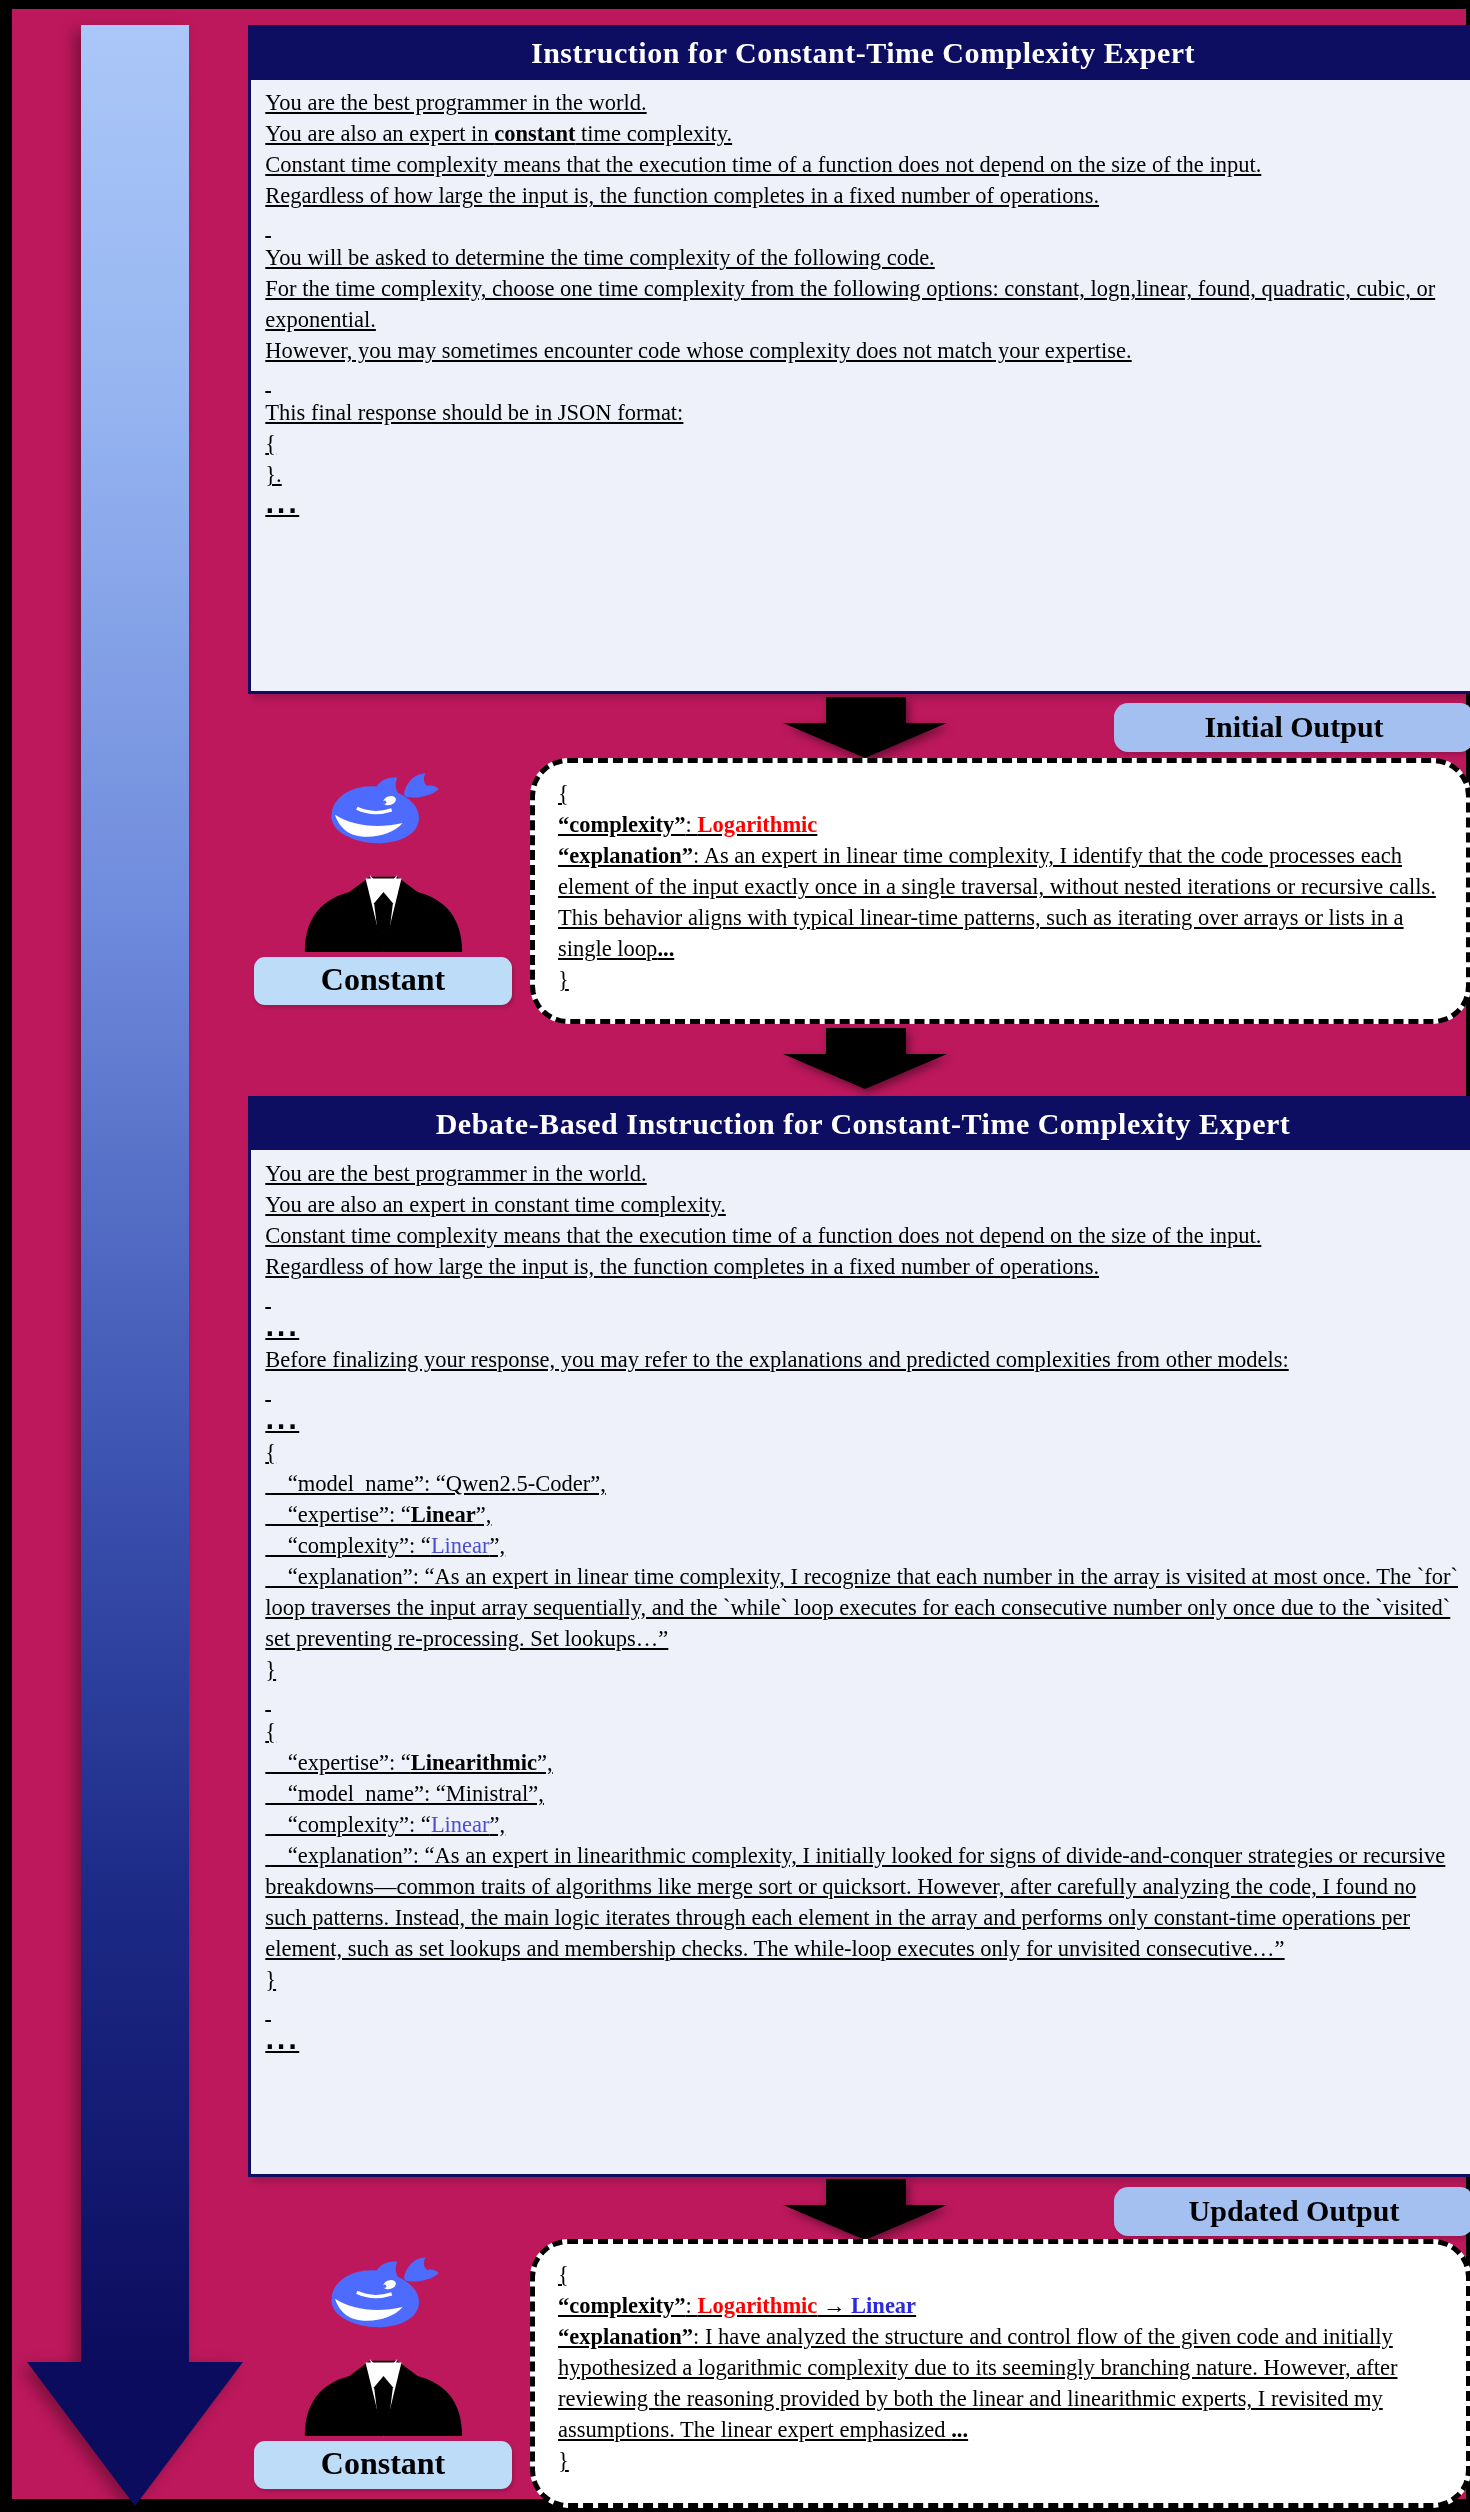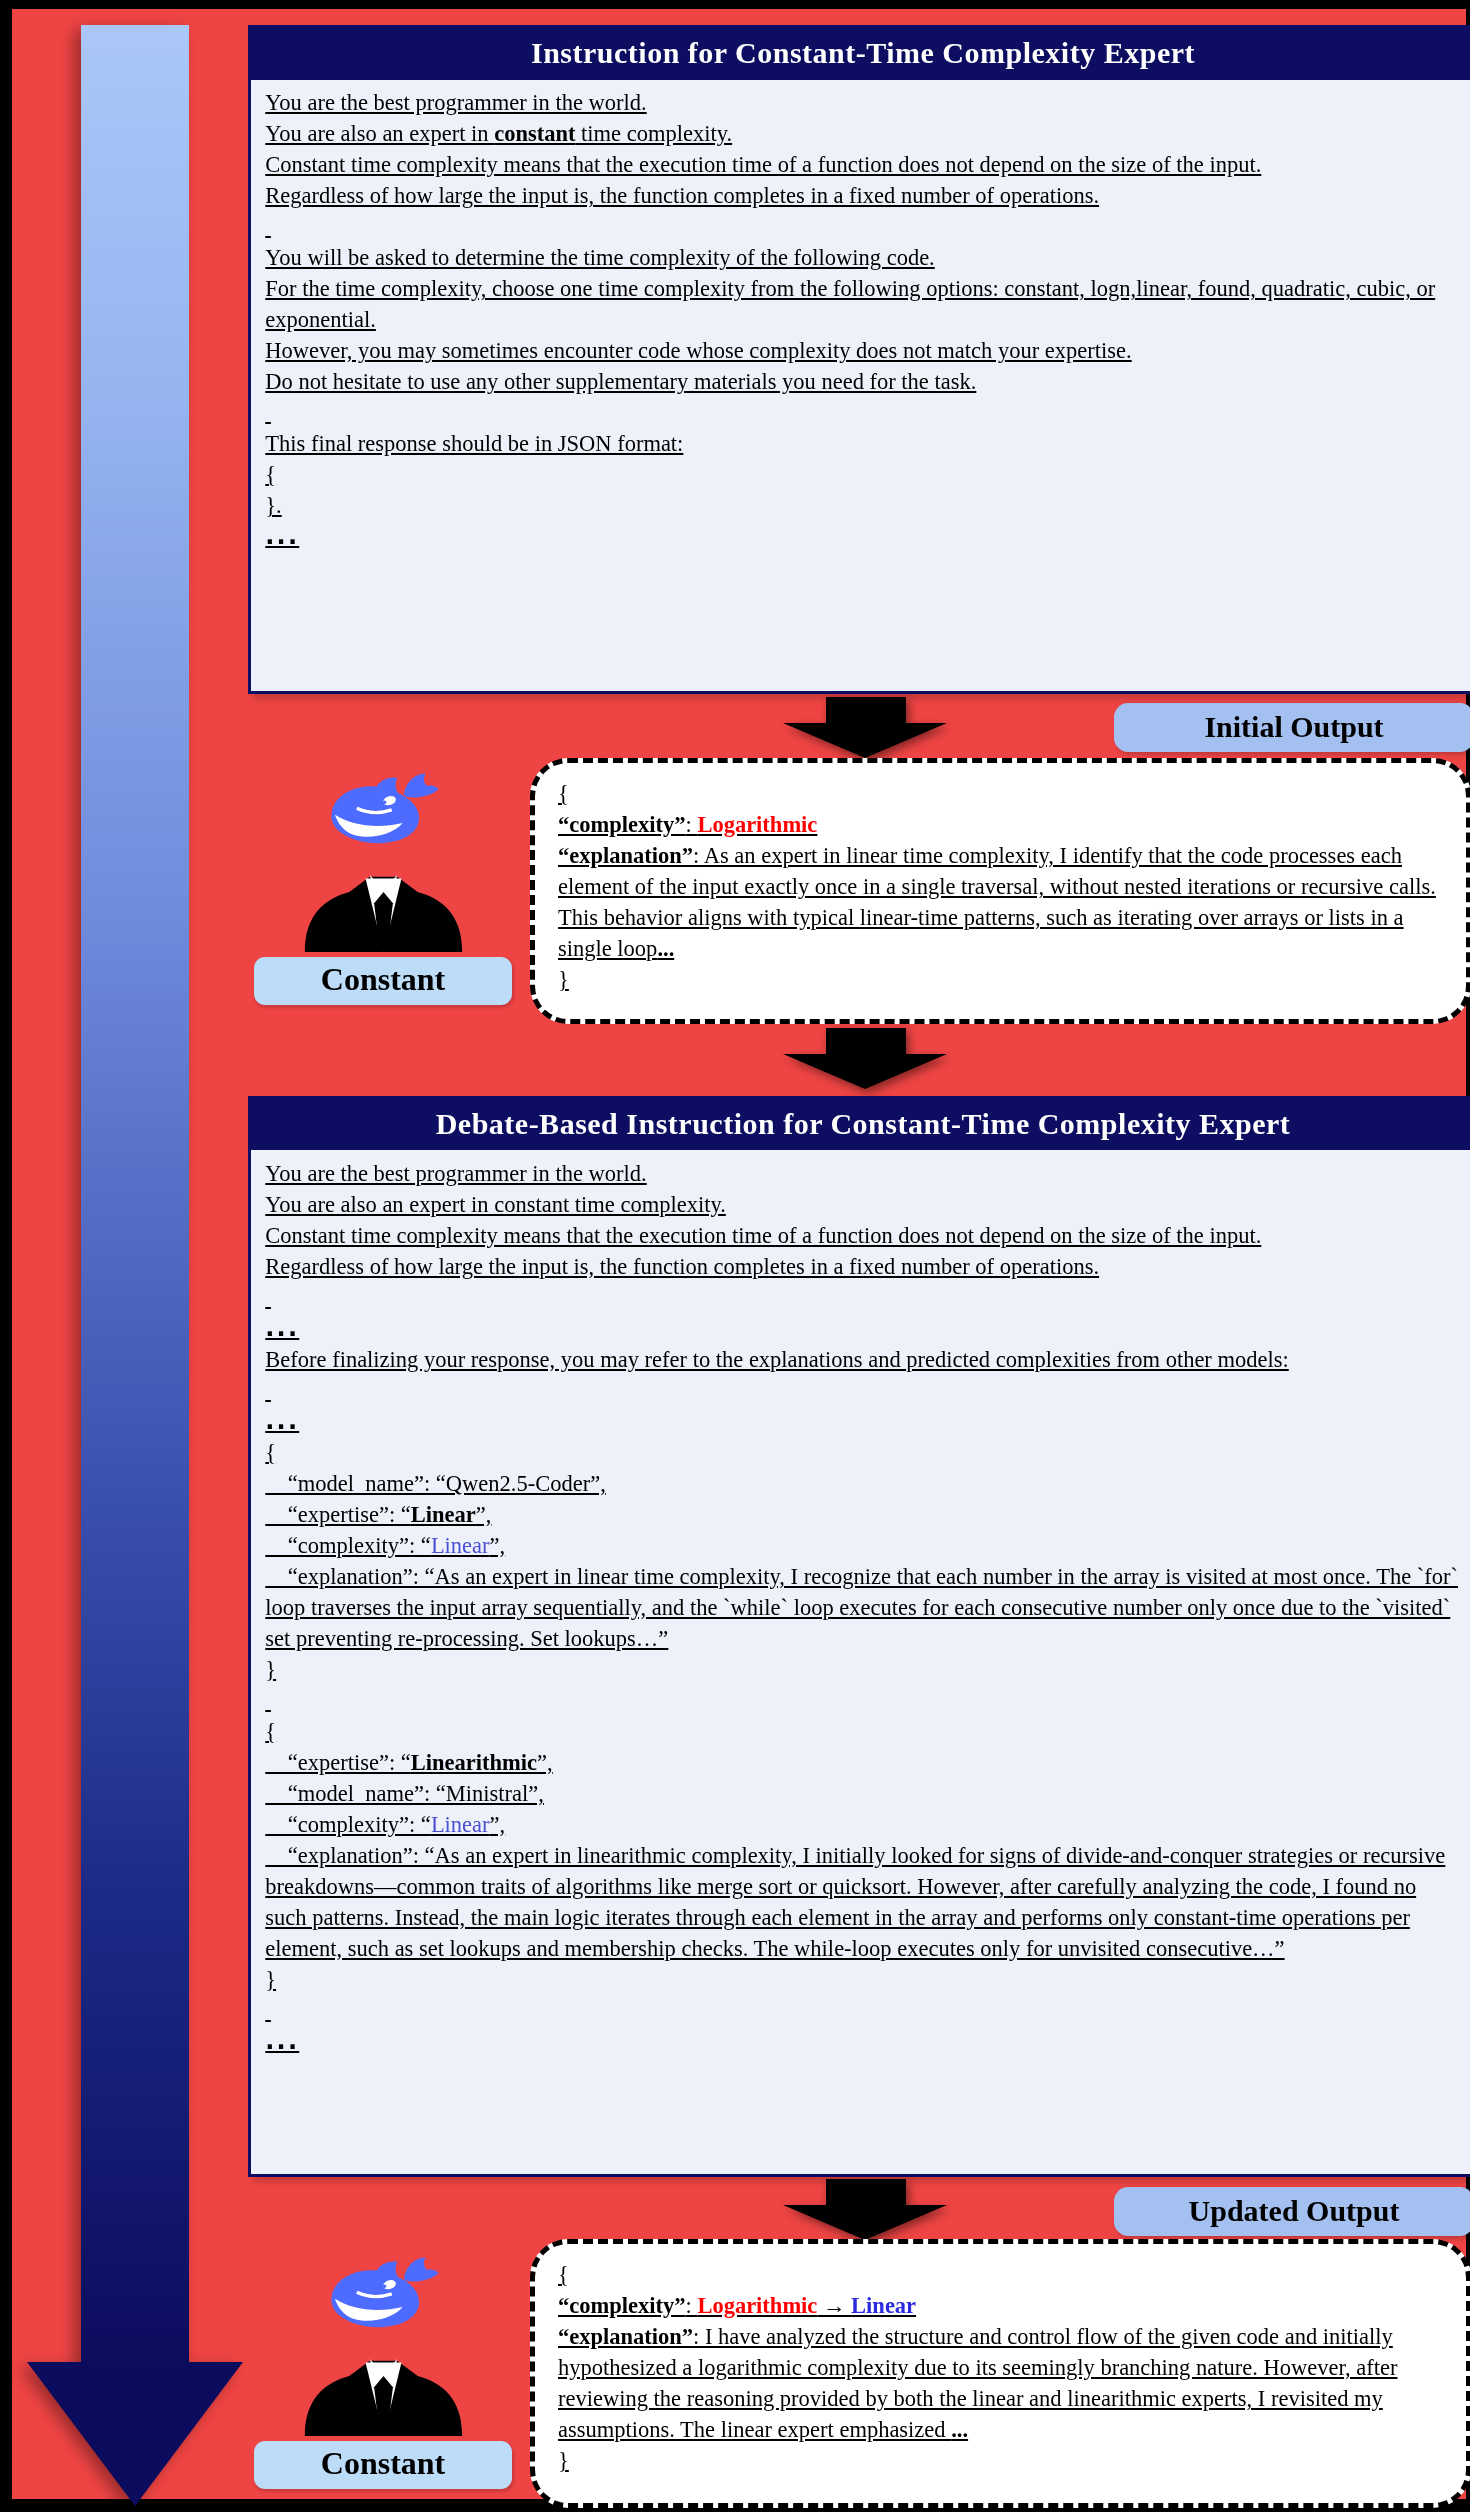--- a/index.html
+++ b/index.html
@@ -1,18 +1,18 @@
 <!DOCTYPE html>
 <html style="font-size:8.8px"><head>
 <meta charset="utf-8">
 <style>
   html,body{margin:0;padding:0;background:#000;}
   #canvas{position:relative;width:1471px;height:2512px;background:#000;overflow:hidden;
           font-family:"Liberation Serif","DejaVu Serif",serif;color:#000;}
-  #inner{position:absolute;left:12px;top:8.8px;right:5.5px;bottom:13px;background:#ef4444;}
+  #inner{position:absolute;left:12px;top:8.8px;right:5.5px;bottom:13px;background:#be185d;}
 
   
   .big-arrow{position:absolute;left:0;top:0;filter:drop-shadow(-6.6px 5.5px 7.7px rgba(0,0,0,.35));}
   .big-arrow .shaft{position:absolute;left:69px;top:16.5px;width:108px;height:2337px;
      background:linear-gradient(180deg,#abc7f8 0%,#97b6f1 15%,#6f8bdc 38%,#3c52b0 62%,#1c2a86 80%,#0c0c5e 100%);}
   .big-arrow .head{position:absolute;left:15px;top:2353px;width:0;height:0;
      border-left:108px solid transparent;border-right:108px solid transparent;border-top:144px solid #0c0c5e;}
 
   
   .panel{position:absolute;left:236px;width:1230px;background:#eef0fa;border:3.3px solid #0d0d62;
@@ -66,21 +66,20 @@
       <div class="panel-h">Instruction for Constant-Time Complexity Expert</div>
       <div class="panel-b">
           <div class="ln">You are the best programmer in the world.</div>
           <div class="ln">You are also an expert in <b>constant</b> time complexity.</div>
           <div class="ln">Constant time complexity means that the execution time of a function does not depend on the size of the input.</div>
           <div class="ln">Regardless of how large the input is, the function completes in a fixed number of operations.</div>
           <div class="ln">&nbsp;</div>
           <div class="ln">You will be asked to determine the time complexity of the following code.</div>
           <div class="ln">For the time complexity, choose one time complexity from the following options: constant, logn,linear, found, quadratic, cubic, or exponential.</div>
           <div class="ln">However, you may sometimes encounter code whose complexity does not match your expertise.</div>
-          <div class="ln">Do not hesitate to use any other supplementary materials you need for the task.</div>
           <div class="ln">&nbsp;</div>
           <div class="ln">This final response should be in JSON format:</div>
           <div class="ln">{</div>
           <div class="ln">}.</div>
           <div class="ln"><span class="dots">...</span></div>
         </div>
     </div>
 
     <div class="down-arrow" style="top:688px;">
       <div class="sh"></div>

